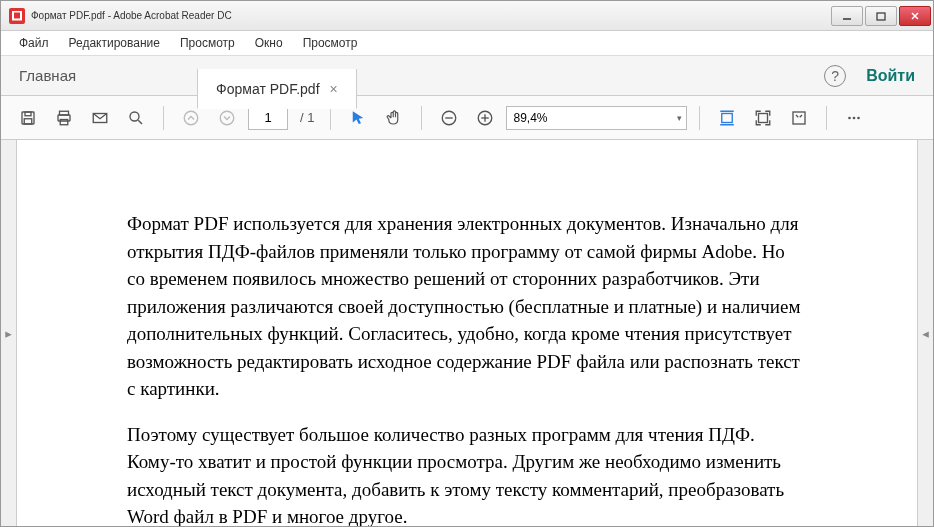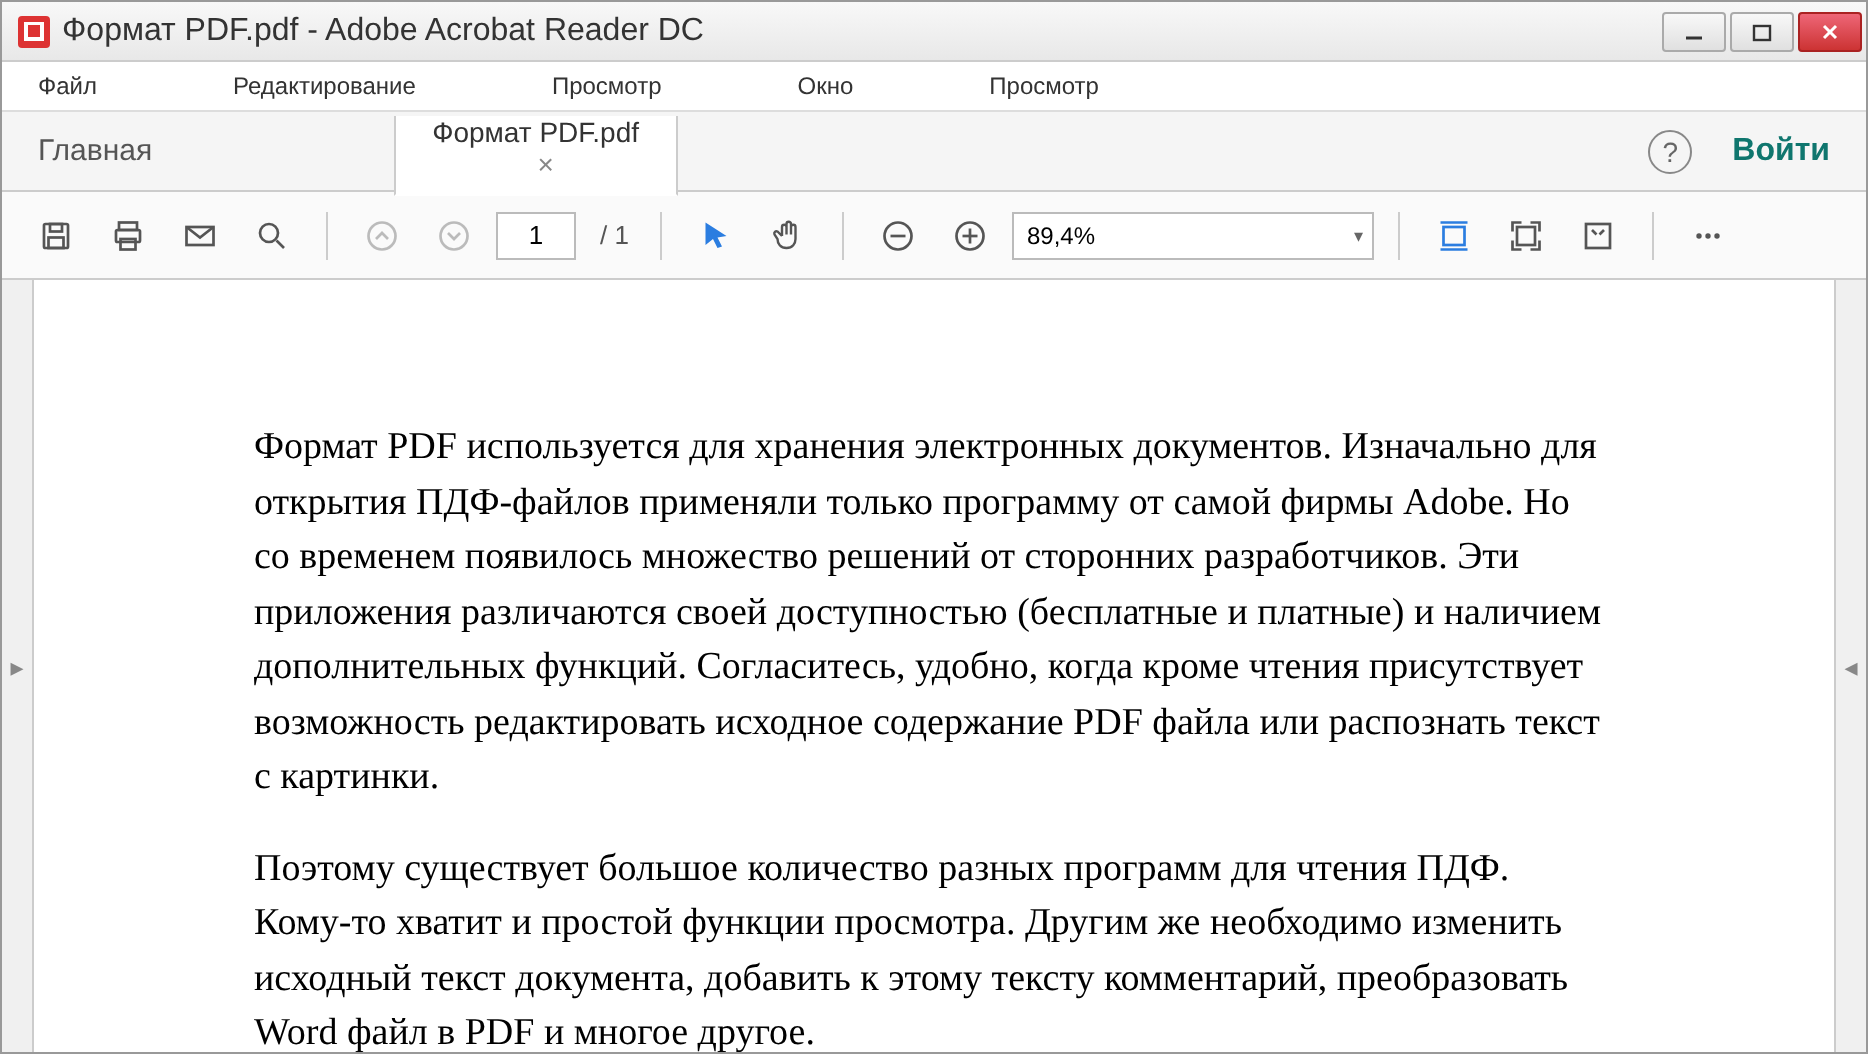--- a/index.html
+++ b/index.html
@@ -4,35 +4,35 @@
 <style>
   * { box-sizing: border-box; margin: 0; padding: 0; }
   body { font-family: "Segoe UI", Tahoma, sans-serif; background: #fff; font-size: 13px; color: #333; }
   
   .window { width: 934px; height: 527px; border: 1px solid #999; background: #fff; display: flex; flex-direction: column; position: relative; }
   
   
   .titlebar { height: 30px; background: linear-gradient(#f8f8f8, #e8e8e8); border-bottom: 1px solid #ccc; display: flex; align-items: center; padding: 0 2px 0 8px; }
   .titlebar .app-icon { width: 16px; height: 16px; background: #d33; border-radius: 2px; margin-right: 6px; position: relative; }
   .titlebar .app-icon::after { content: ""; position: absolute; inset: 3px; background: #fff; clip-path: polygon(0 0, 100% 0, 100% 100%, 0 100%, 0 0, 20% 20%, 20% 80%, 80% 80%, 80% 20%, 20% 20%); }
-  .titlebar .title { flex: 1; font-size: 16px; color: #333; }
+  .titlebar .title { flex: 1; font-size: 10px; color: #333; }
   .win-controls { display: flex; }
   .win-btn { width: 32px; height: 20px; border: 1px solid #aaa; background: linear-gradient(#f8f8f8,#e0e0e0); margin-left: 2px; display: flex; align-items: center; justify-content: center; border-radius: 2px; cursor: pointer; }
   .win-btn.close { background: linear-gradient(#e67,#c33); border-color: #a22; color: #fff; }
   .win-btn svg { width: 10px; height: 10px; }
   
   
-  .menubar { height: 24px; background: #fff; border-bottom: 1px solid #ddd; display: flex; align-items: center; padding: 12px 8px; gap: 48px; }
+  .menubar { height: 24px; background: #fff; border-bottom: 1px solid #ddd; display: flex; align-items: center; padding: 12px 8px; }
   .menu-item { padding: 4px 10px; font-size: 12px; cursor: pointer; color: #333; }
   
   
   .tabbar { height: 40px; background: #f5f5f5; border-bottom: 1px solid #ccc; display: flex; align-items: stretch; gap: 36px; }
   .tab { display: flex; align-items: center; padding: 0 18px; font-size: 15px; color: #555; cursor: pointer; border-right: 1px solid transparent; }
   .tab.nav { font-weight: 400; }
-  .tab.doc { background: #fff; border-left: 1px solid #ccc; border-right: 1px solid #ccc; position: relative; top: 2px; border-bottom: 1px solid #fff; margin-bottom: -1px; font-size: 14px; color: #333; flex-direction: column; }
+  .tab.doc { background: #fff; border-left: 1px solid #ccc; border-right: 1px solid #ccc; position: relative; top: 13px; border-bottom: 1px solid #fff; margin-bottom: -1px; font-size: 14px; color: #333; }
   .tab.doc .close-tab { margin-left: 10px; color: #888; font-size: 14px; cursor: pointer; }
   .tabbar .spacer { flex: 1; }
   .tabbar .right { display: flex; align-items: center; padding-right: 12px; gap: 14px; }
   .help-btn { width: 22px; height: 22px; border: 1.5px solid #888; border-radius: 50%; display: flex; align-items: center; justify-content: center; font-size: 14px; color: #666; cursor: pointer; }
   .login-btn { font-size: 16px; font-weight: 600; color: #0f766e; cursor: pointer; padding: 0 6px; }
   
   
   .toolbar { height: 44px; background: #fafafa; border-bottom: 1px solid #ccc; display: flex; align-items: center; padding: 0 12px; gap: 6px; }
   .tool-btn { width: 30px; height: 30px; display: flex; align-items: center; justify-content: center; cursor: pointer; border-radius: 2px; color: #555; }
   .tool-btn.disabled { color: #bbb; cursor: default; }

